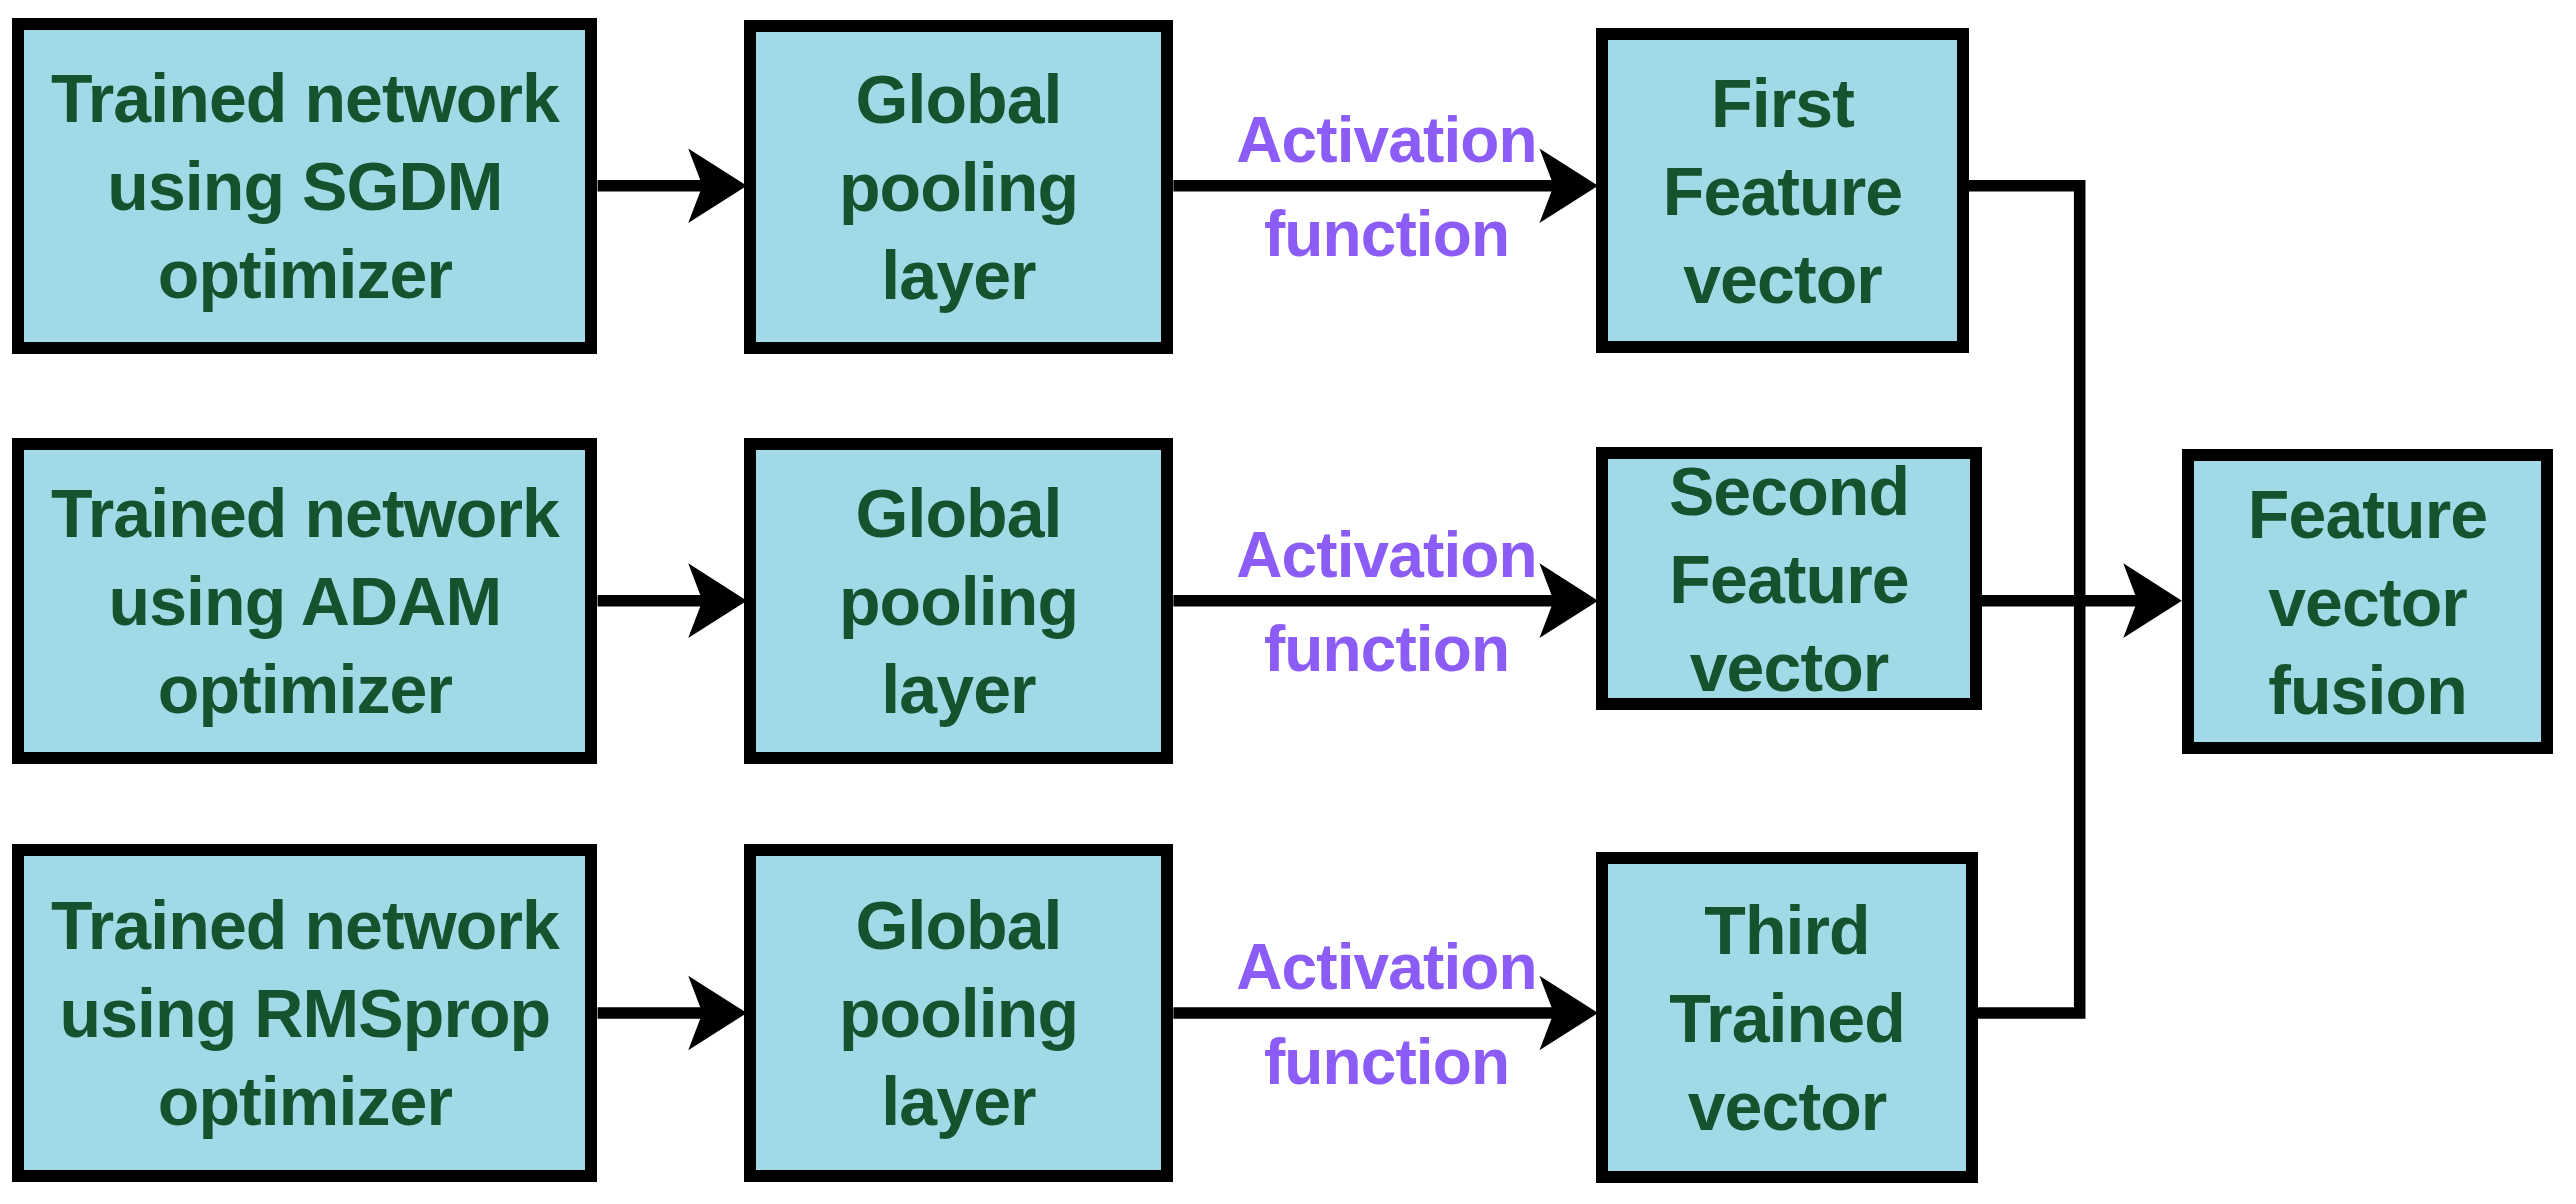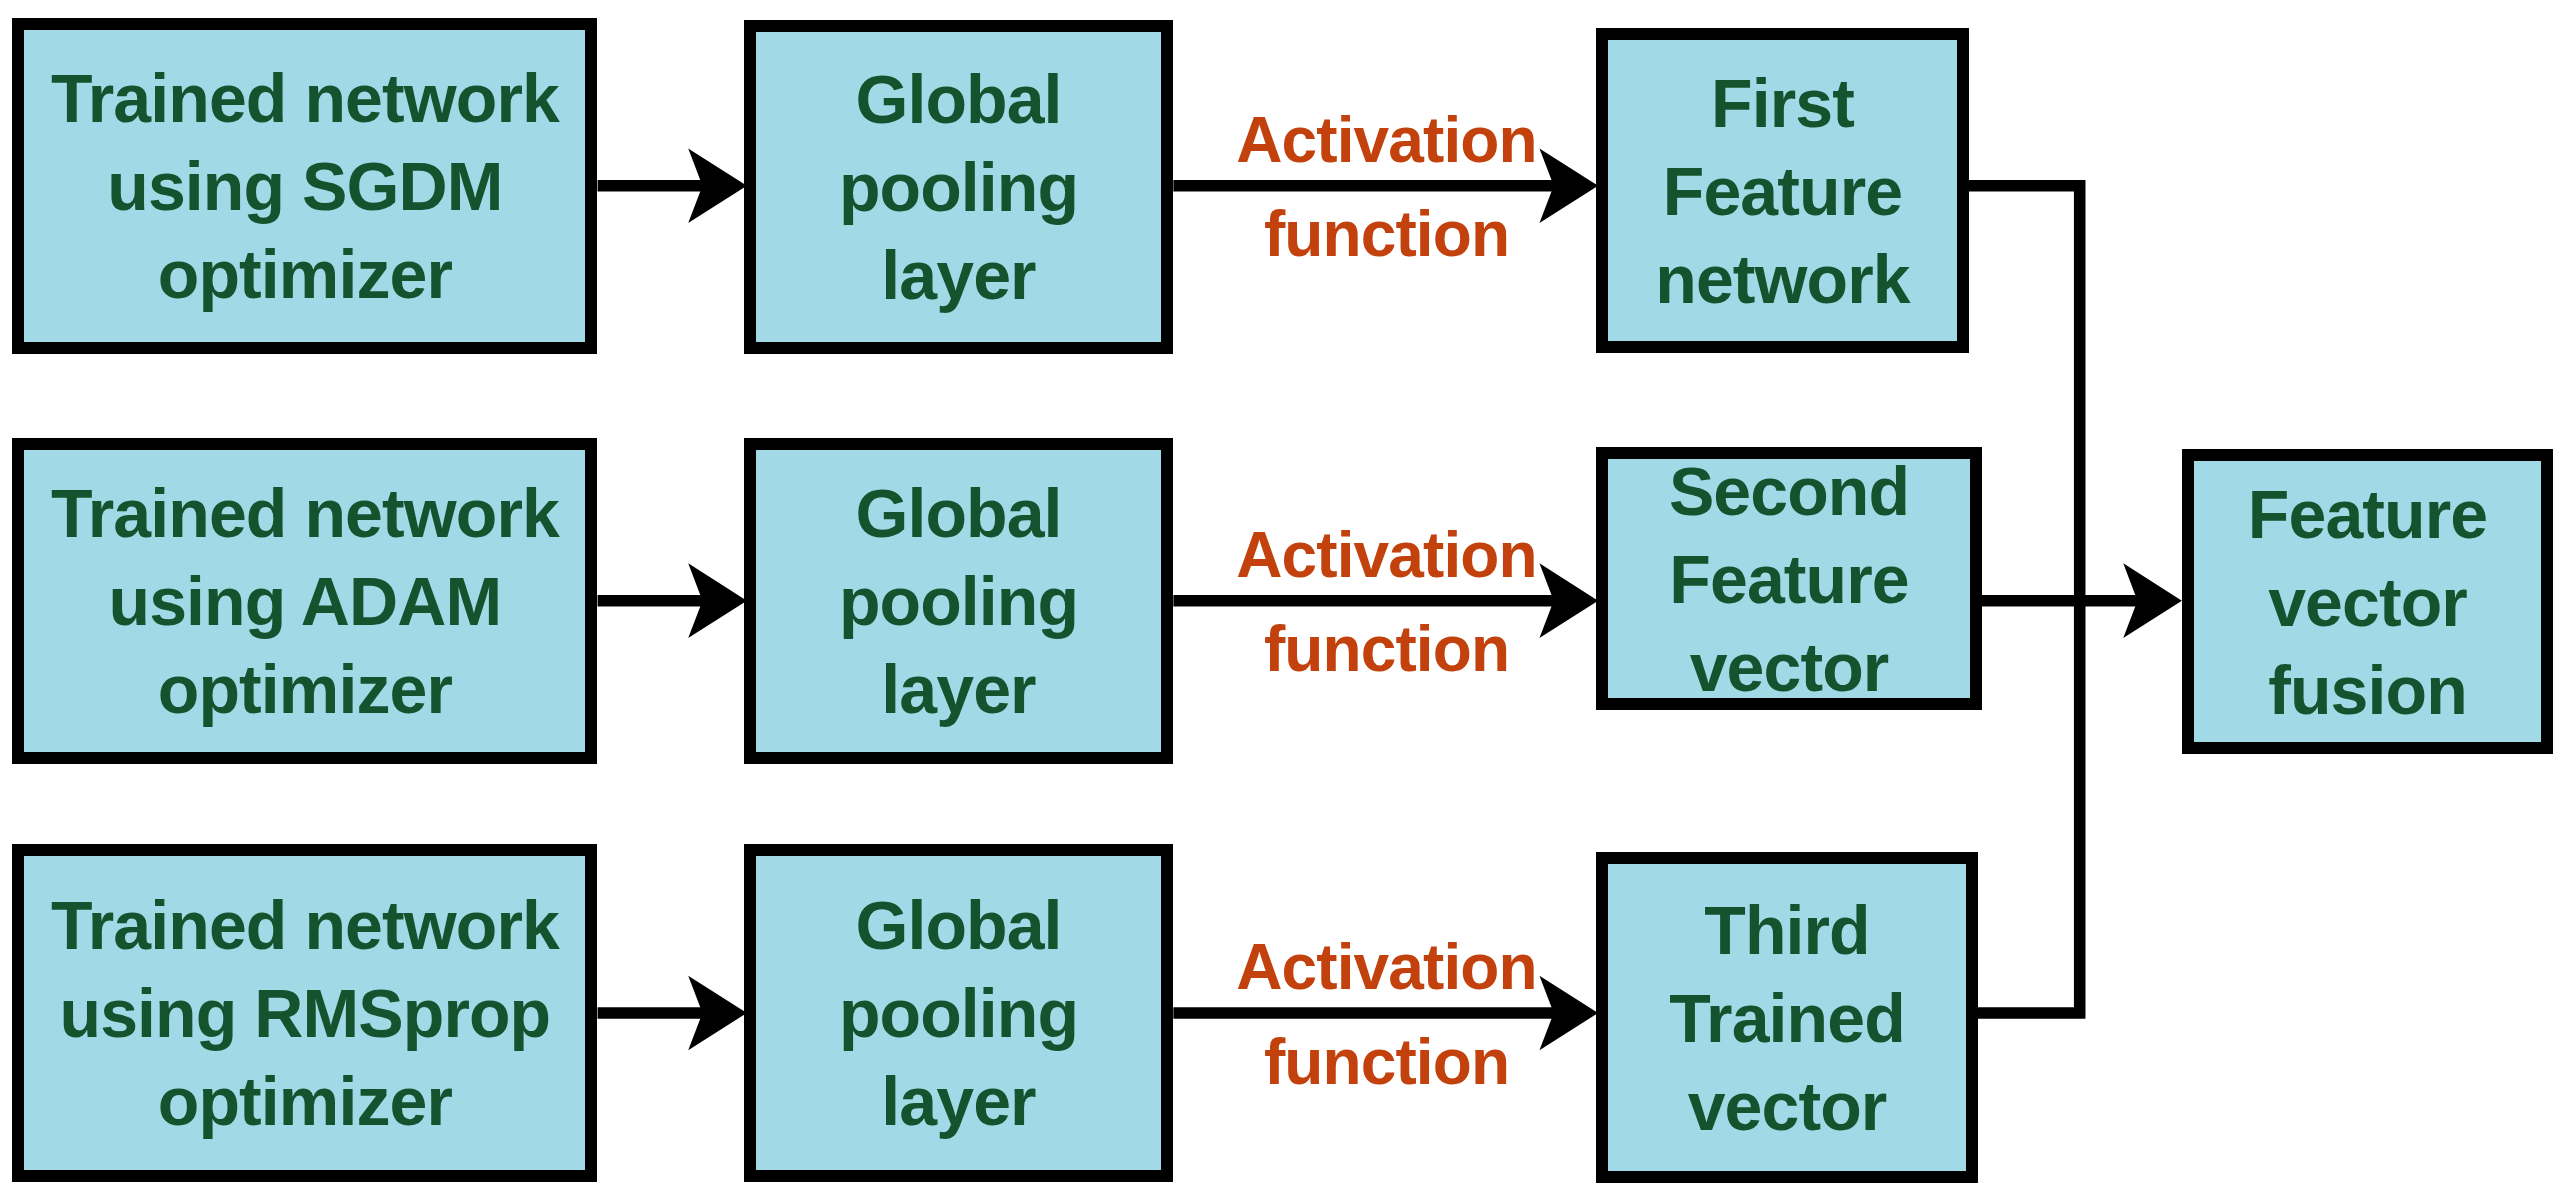--- a/index.html
+++ b/index.html
@@ -32,21 +32,21 @@
     font-size: 68px;
     line-height: 88px;
     font-weight: 700;
     letter-spacing: -0.9px;
   }
   .alabel {
     position: absolute;
     left: 1173px;
     width: 427px;
     text-align: center;
-    color: #c2410c;
+    color: #8b5cf6;
     font-size: 64px;
     line-height: 71px;
     font-weight: 700;
     letter-spacing: -0.9px;
   }
   
   .a1 { left: 12.4px;   top: 18px;  width: 585px; height: 336px; }
   .b1 { left: 744px;  top: 19.6px;  width: 429px; height: 334px; }
   .c1 { left: 1596px; top: 28.4px;  width: 373px; height: 325px; }
   .a2 { left: 12.4px;   top: 438px; width: 585px; height: 326px; }
@@ -113,21 +113,21 @@
 layer</div>
   <div class="box b2">Global
 pooling
 layer</div>
   <div class="box b3">Global
 pooling
 layer</div>
 
   <div class="box c1">First
 Feature
-network</div>
+vector</div>
   <div class="box c2">Second
 Feature
 vector</div>
   <div class="box c3">Third
 Trained
 vector</div>
 
   <div class="box d2">Feature
 vector
 fusion</div>

